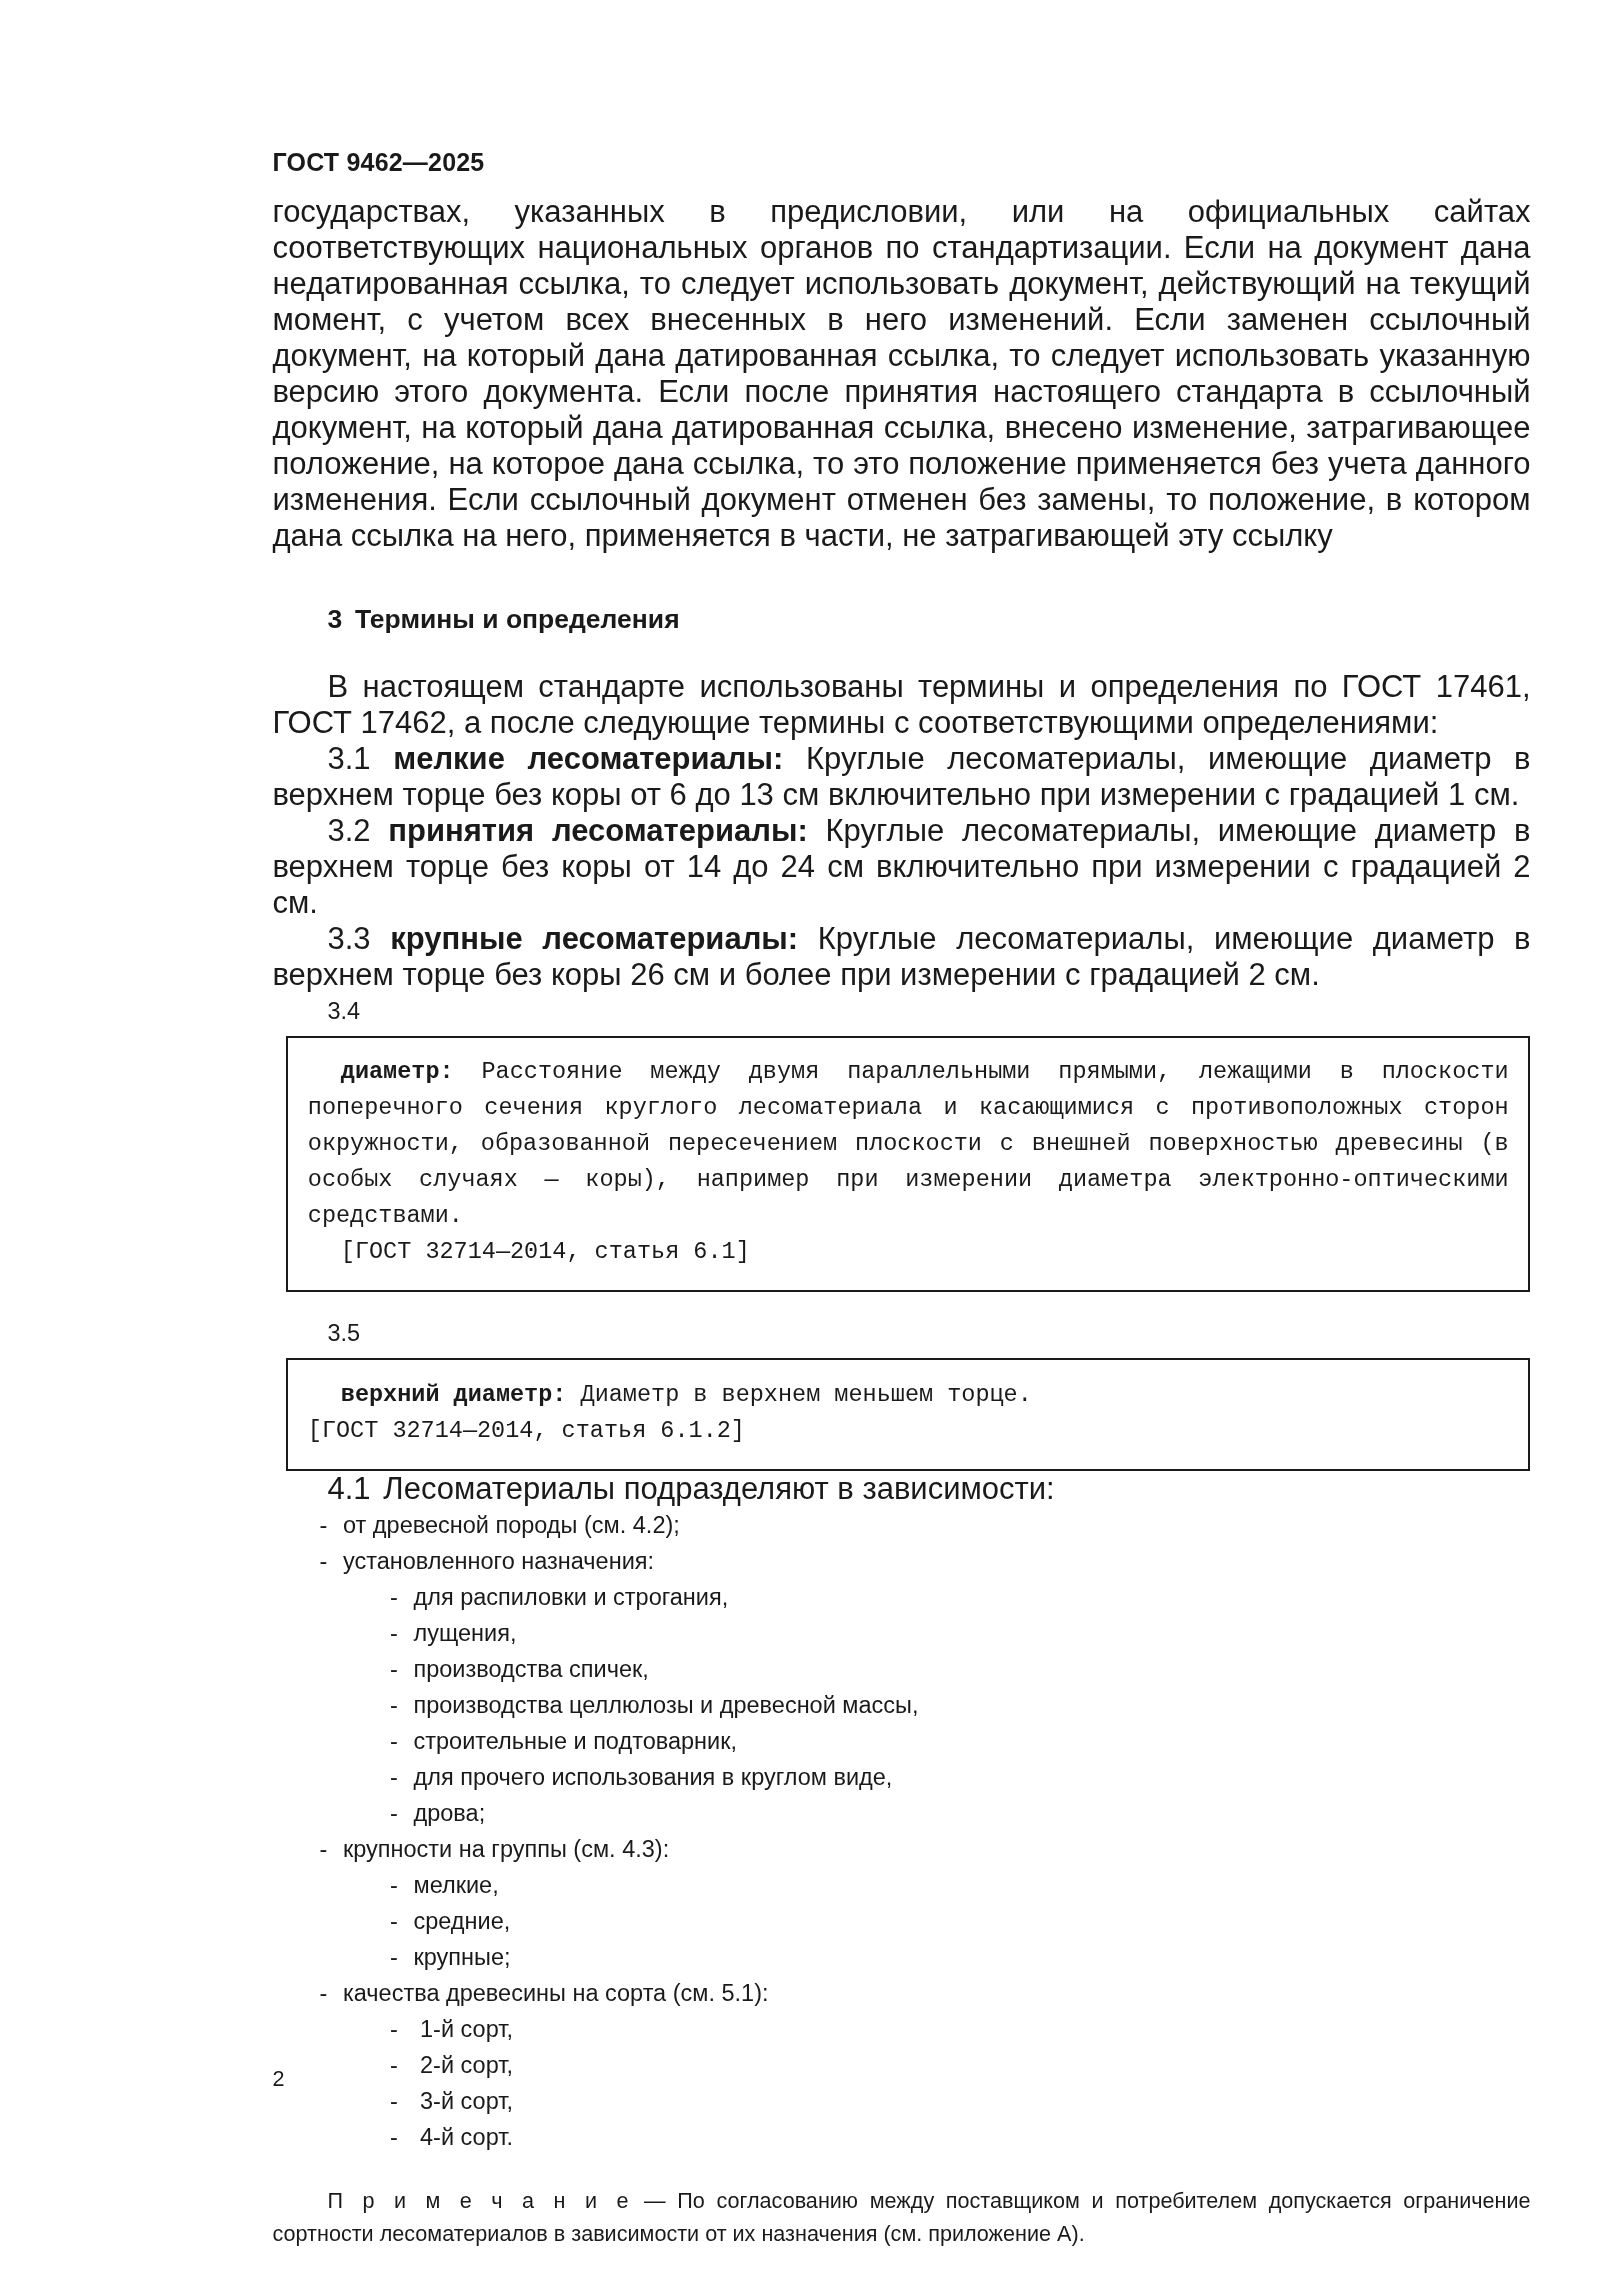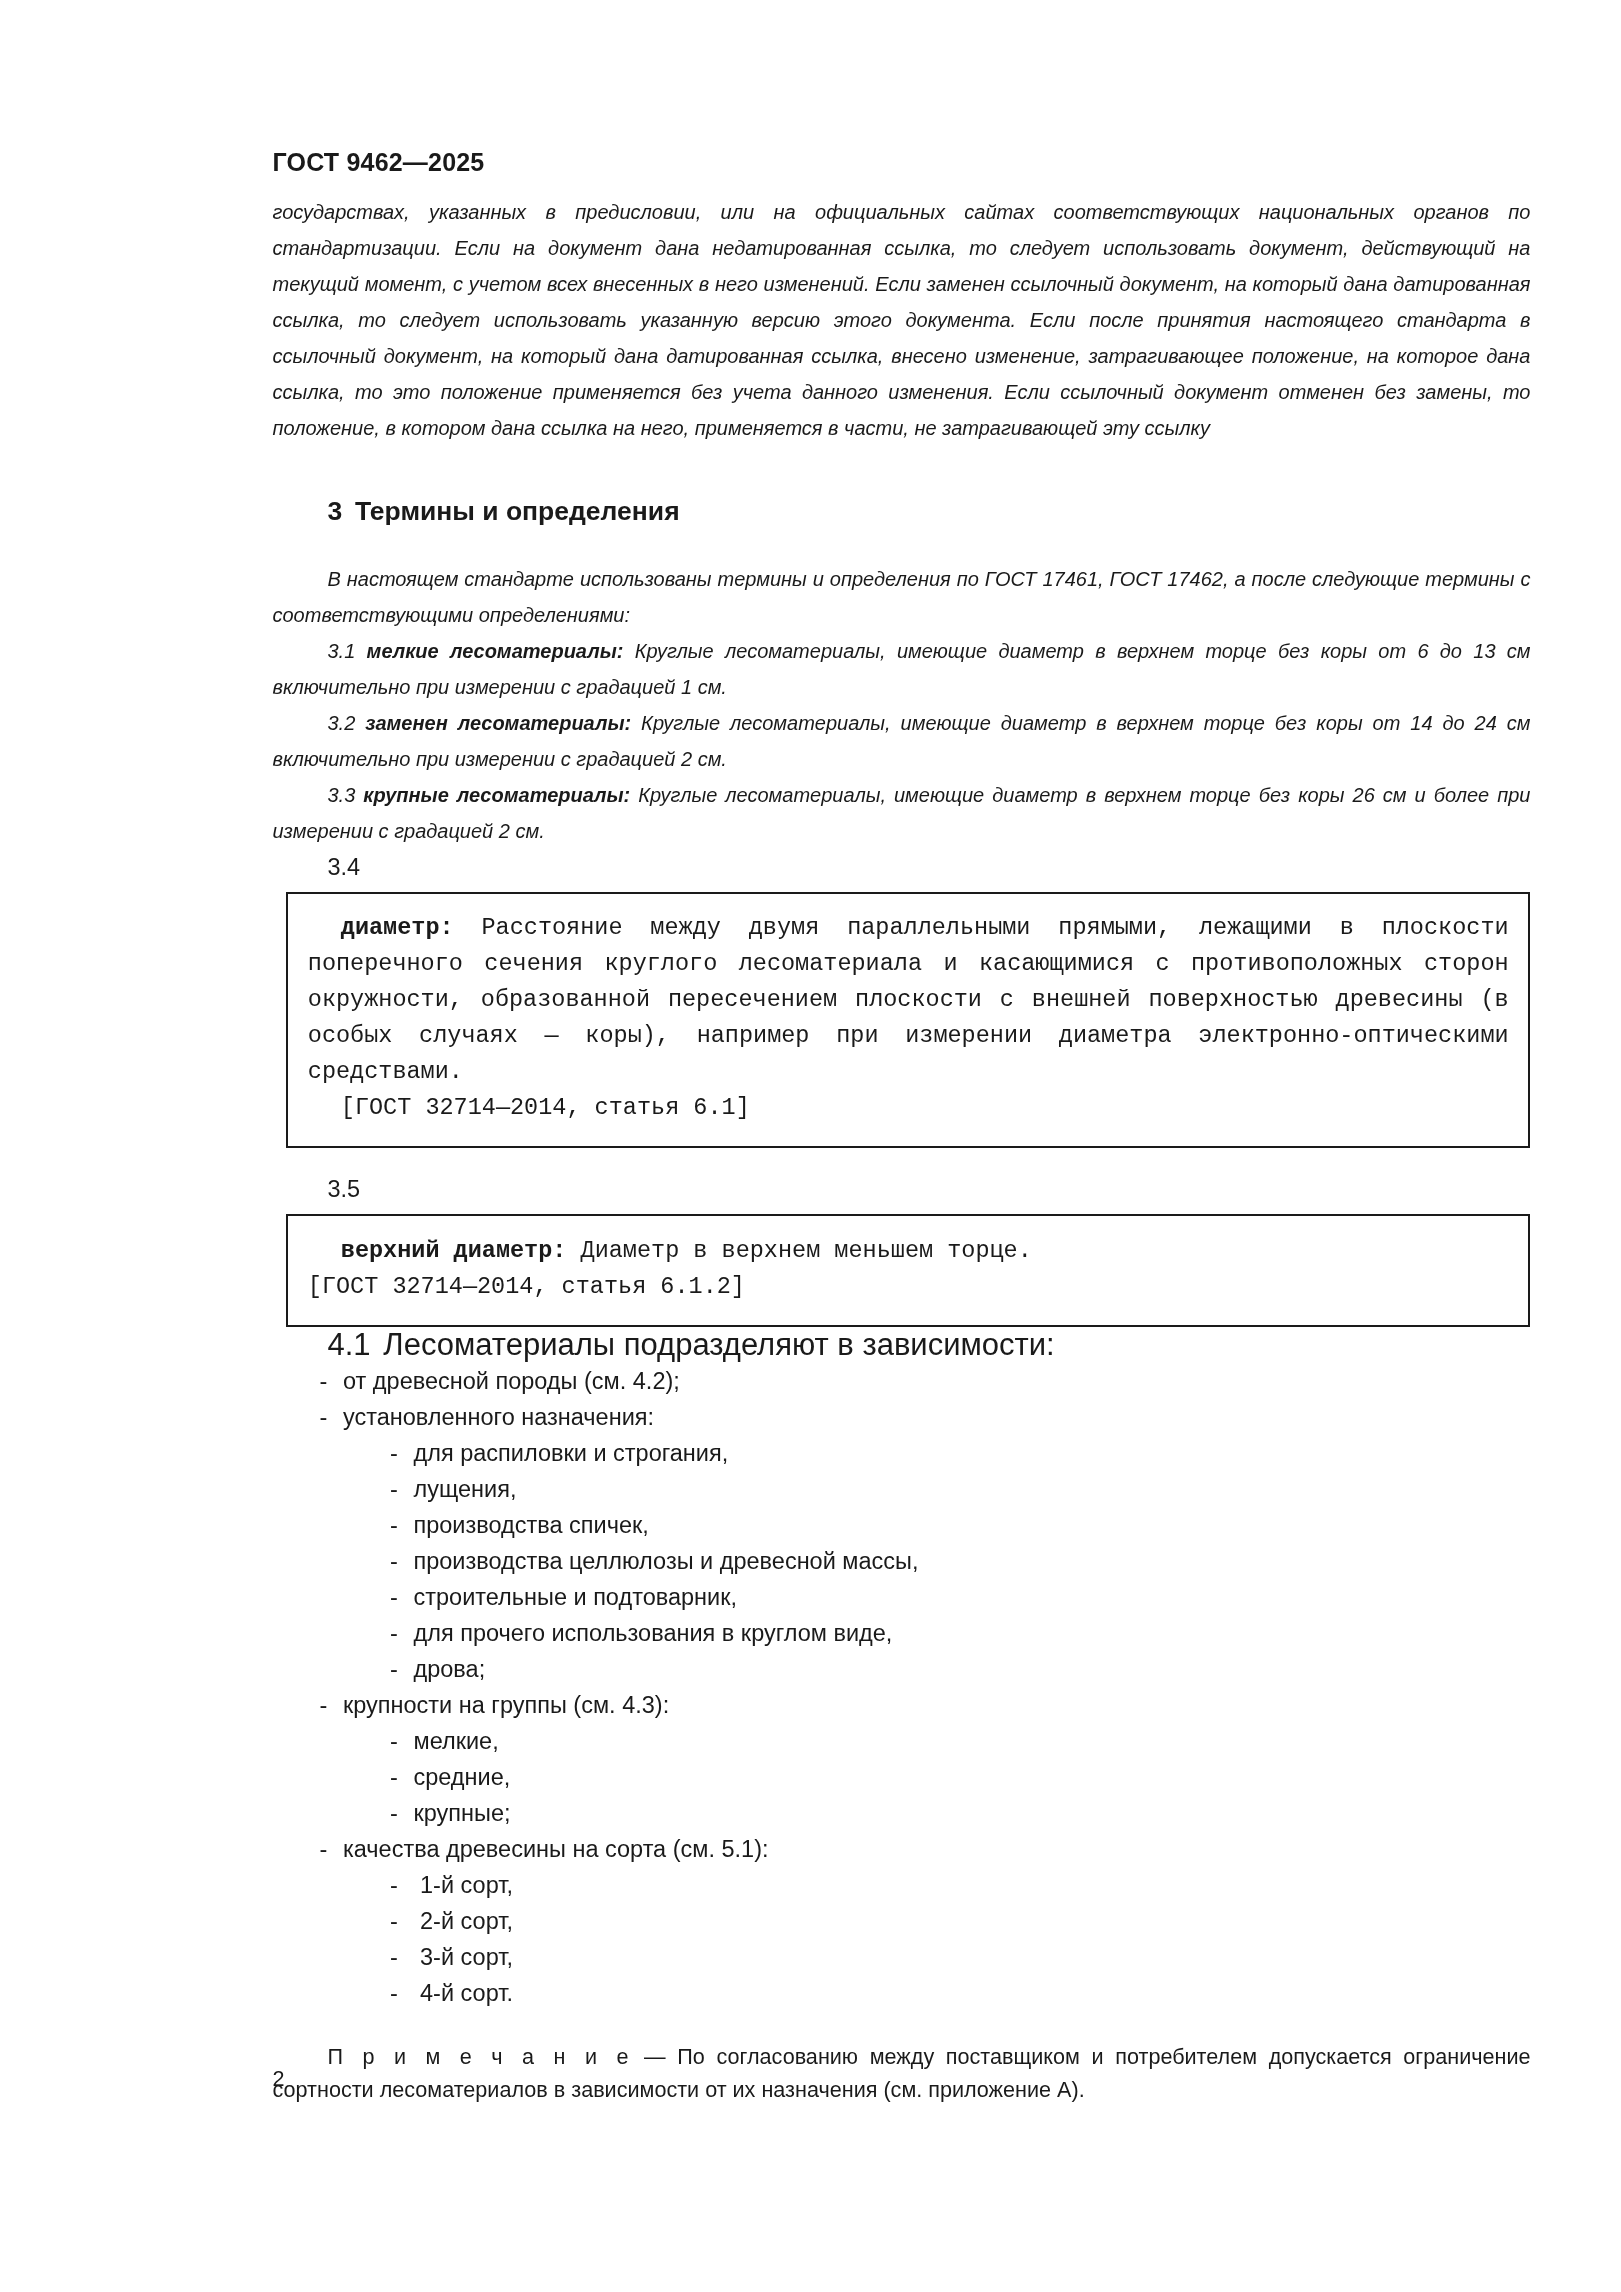--- a/index.html
+++ b/index.html
@@ -30,27 +30,26 @@
   
   .doc-header {
     margin-top: 147px;
     font-size: 25px;
     font-weight: bold;
     letter-spacing: 0.2px;
     line-height: 1.2;
   }
   
   .para {
-    font-size: 20px;
+    font-size: 31px;
     line-height: 36px;
     text-align: justify;
     text-justify: inter-word;
     margin: 0;
     hyphens: manual;
-    font-style: italic;
   }
   .para.first-block {
     margin-top: 16.7px;
   }
   .para.indent {
     text-indent: 55px;
   }
   
   .section-heading {
     font-size: 26.5px;
@@ -168,21 +167,21 @@
       <span class="num">3</span><span>Термины и определения</span>
     </h2>
 
     <p class="para indent">В настоящем стандарте использованы термины и определения по ГОСТ 17461, ГОСТ 17462, а после следующие термины с соответствующими определениями:</p>
 
     <p class="para indent">
       <span>3.1</span>&nbsp;<span class="term-bold">мелкие лесоматериалы:</span><span> Круглые лесоматериалы, имеющие диаметр в верхнем торце без коры от 6 до 13 см включительно при измерении с градацией 1 см.</span>
     </p>
 
     <p class="para indent">
-      <span>3.2</span>&nbsp;<span class="term-bold">заменен лесоматериалы:</span><span> Круглые лесоматериалы, имеющие диаметр в верхнем торце без коры от 14 до 24 см включительно при измерении с градацией 2 см.</span>
+      <span>3.2</span>&nbsp;<span class="term-bold">принятия лесоматериалы:</span><span> Круглые лесоматериалы, имеющие диаметр в верхнем торце без коры от 14 до 24 см включительно при измерении с градацией 2 см.</span>
     </p>
 
     <p class="para indent">
       <span>3.3</span>&nbsp;<span class="term-bold">крупные лесоматериалы:</span><span> Круглые лесоматериалы, имеющие диаметр в верхнем торце без коры 26 см и более при измерении с градацией 2 см.</span>
     </p>
 
     <p class="clause-stub">3.4</p>
 
     <div class="def-box">
       <p class="def-first">

